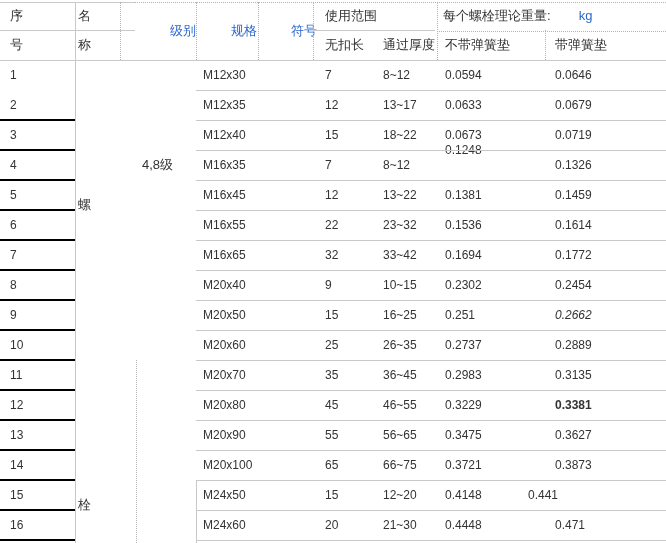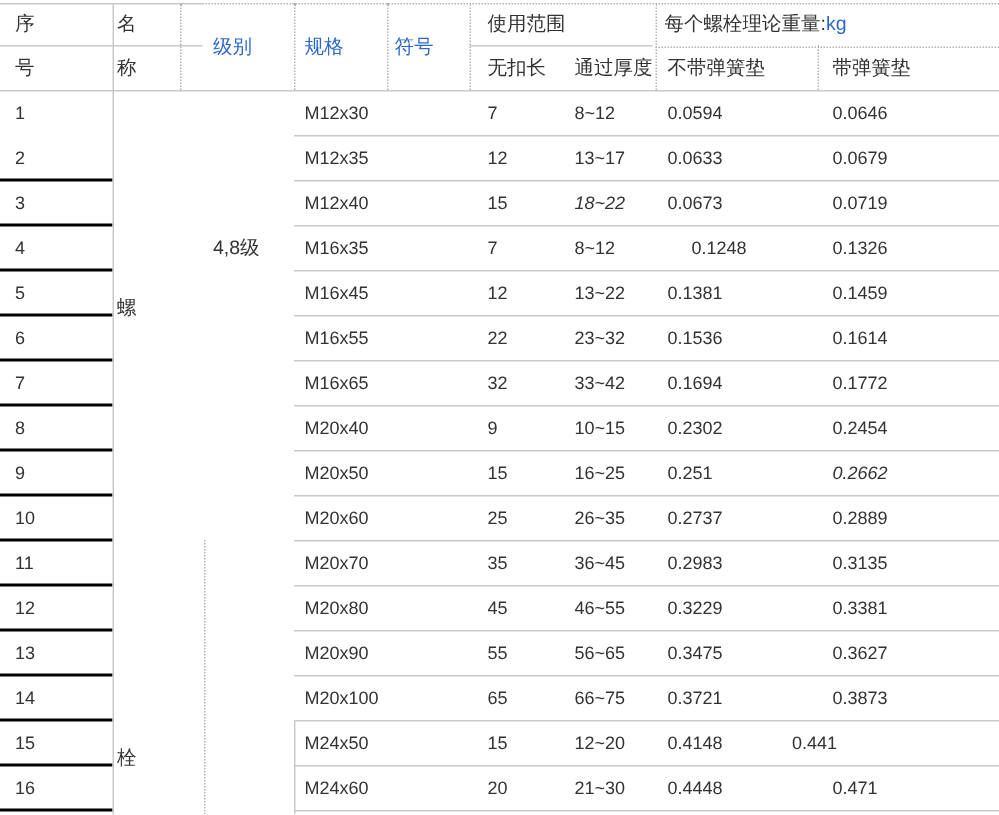--- a/index.html
+++ b/index.html
@@ -3,21 +3,21 @@
 <meta charset="utf-8">
 <style>
   html,body{margin:0;padding:0;background:#fff;}
   #screen{
     position:relative;width:666px;height:543px;background:#ffffff;
     font-family:"Liberation Sans","DejaVu Sans",sans-serif;
     color:#333;overflow:hidden;
   }
   .cell{position:absolute;font-size:12px;line-height:30px;height:30px;white-space:nowrap;overflow:hidden;}
   .cn{font-size:13px;}
-  .blue{color:#2c68cc;}
+  .blue{color:#2c68cc;margin-left:28px;}
   .hline{position:absolute;height:0;border-top:1px solid #c9c9c9;}
   .hline-dot{position:absolute;height:0;border-top:1px dotted #b3b3b3;}
   .vline{position:absolute;width:0;border-left:1px solid #c9c9c9;}
   .vline-dot{position:absolute;width:0;border-left:1px dotted #b3b3b3;}
   .blackline{position:absolute;height:2px;background:#000;}
   .h2line{line-height:58px;height:58px;}
   .h1line{line-height:28px;height:28px;}
   .row-sep{left:196px;width:470px;}
 </style>
 </head>
@@ -55,29 +55,29 @@
     <div class="cell" style="left:10px;top:90px;width:60px;">2</div>
     <div class="cell" style="left:203px;top:90px;width:100px;">M12x35</div>
     <div class="cell" style="left:325px;top:90px;width:45px;">12</div>
     <div class="cell" style="left:383px;top:90px;width:48px;">13~17</div>
     <div class="cell" style="left:445px;top:90px;width:95px;">0.0633</div>
     <div class="cell" style="left:555px;top:90px;width:105px;">0.0679</div>
 
     <div class="cell" style="left:10px;top:120px;width:60px;">3</div>
     <div class="cell" style="left:203px;top:120px;width:100px;">M12x40</div>
     <div class="cell" style="left:325px;top:120px;width:45px;">15</div>
-    <div class="cell" style="left:383px;top:120px;width:48px;font-style:italic;">18~22</div>
+    <div class="cell" style="left:383px;top:120px;width:48px;">18~22</div>
     <div class="cell" style="left:445px;top:120px;width:95px;">0.0673</div>
     <div class="cell" style="left:555px;top:120px;width:105px;">0.0719</div>
 
     <div class="cell" style="left:10px;top:150px;width:60px;">4</div>
     <div class="cell" style="left:203px;top:150px;width:100px;">M16x35</div>
     <div class="cell" style="left:325px;top:150px;width:45px;">7</div>
     <div class="cell" style="left:383px;top:150px;width:48px;">8~12</div>
-    <div class="cell" style="left:445px;top:150px;width:95px;margin-left:16px;">0.1248</div>
+    <div class="cell" style="left:445px;top:135px;width:95px;">0.1248</div>
     <div class="cell" style="left:555px;top:150px;width:105px;">0.1326</div>
 
     <div class="cell" style="left:10px;top:180px;width:60px;">5</div>
     <div class="cell" style="left:203px;top:180px;width:100px;">M16x45</div>
     <div class="cell" style="left:325px;top:180px;width:45px;">12</div>
     <div class="cell" style="left:383px;top:180px;width:48px;">13~22</div>
     <div class="cell" style="left:445px;top:180px;width:95px;">0.1381</div>
     <div class="cell" style="left:555px;top:180px;width:105px;">0.1459</div>
 
     <div class="cell" style="left:10px;top:210px;width:60px;">6</div>
@@ -120,21 +120,21 @@
     <div class="cell" style="left:325px;top:360px;width:45px;">35</div>
     <div class="cell" style="left:383px;top:360px;width:48px;">36~45</div>
     <div class="cell" style="left:445px;top:360px;width:95px;">0.2983</div>
     <div class="cell" style="left:555px;top:360px;width:105px;">0.3135</div>
 
     <div class="cell" style="left:10px;top:390px;width:60px;">12</div>
     <div class="cell" style="left:203px;top:390px;width:100px;">M20x80</div>
     <div class="cell" style="left:325px;top:390px;width:45px;">45</div>
     <div class="cell" style="left:383px;top:390px;width:48px;">46~55</div>
     <div class="cell" style="left:445px;top:390px;width:95px;">0.3229</div>
-    <div class="cell" style="left:555px;top:390px;width:105px;">0.3381</div>
+    <div class="cell" style="left:555px;top:390px;width:105px;font-weight:bold;">0.3381</div>
 
     <div class="cell" style="left:10px;top:420px;width:60px;">13</div>
     <div class="cell" style="left:203px;top:420px;width:100px;">M20x90</div>
     <div class="cell" style="left:325px;top:420px;width:45px;">55</div>
     <div class="cell" style="left:383px;top:420px;width:48px;">56~65</div>
     <div class="cell" style="left:445px;top:420px;width:95px;">0.3475</div>
     <div class="cell" style="left:555px;top:420px;width:105px;">0.3627</div>
 
     <div class="cell" style="left:10px;top:450px;width:60px;">14</div>
     <div class="cell" style="left:203px;top:450px;width:100px;">M20x100</div>

